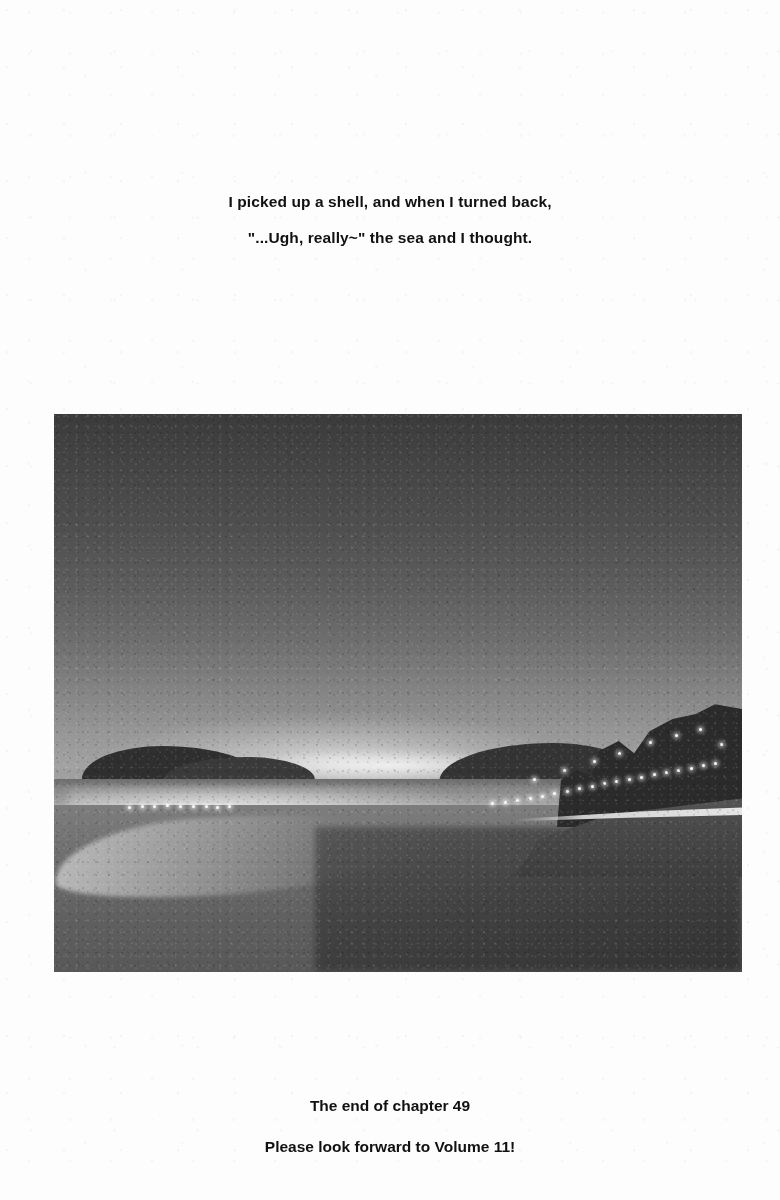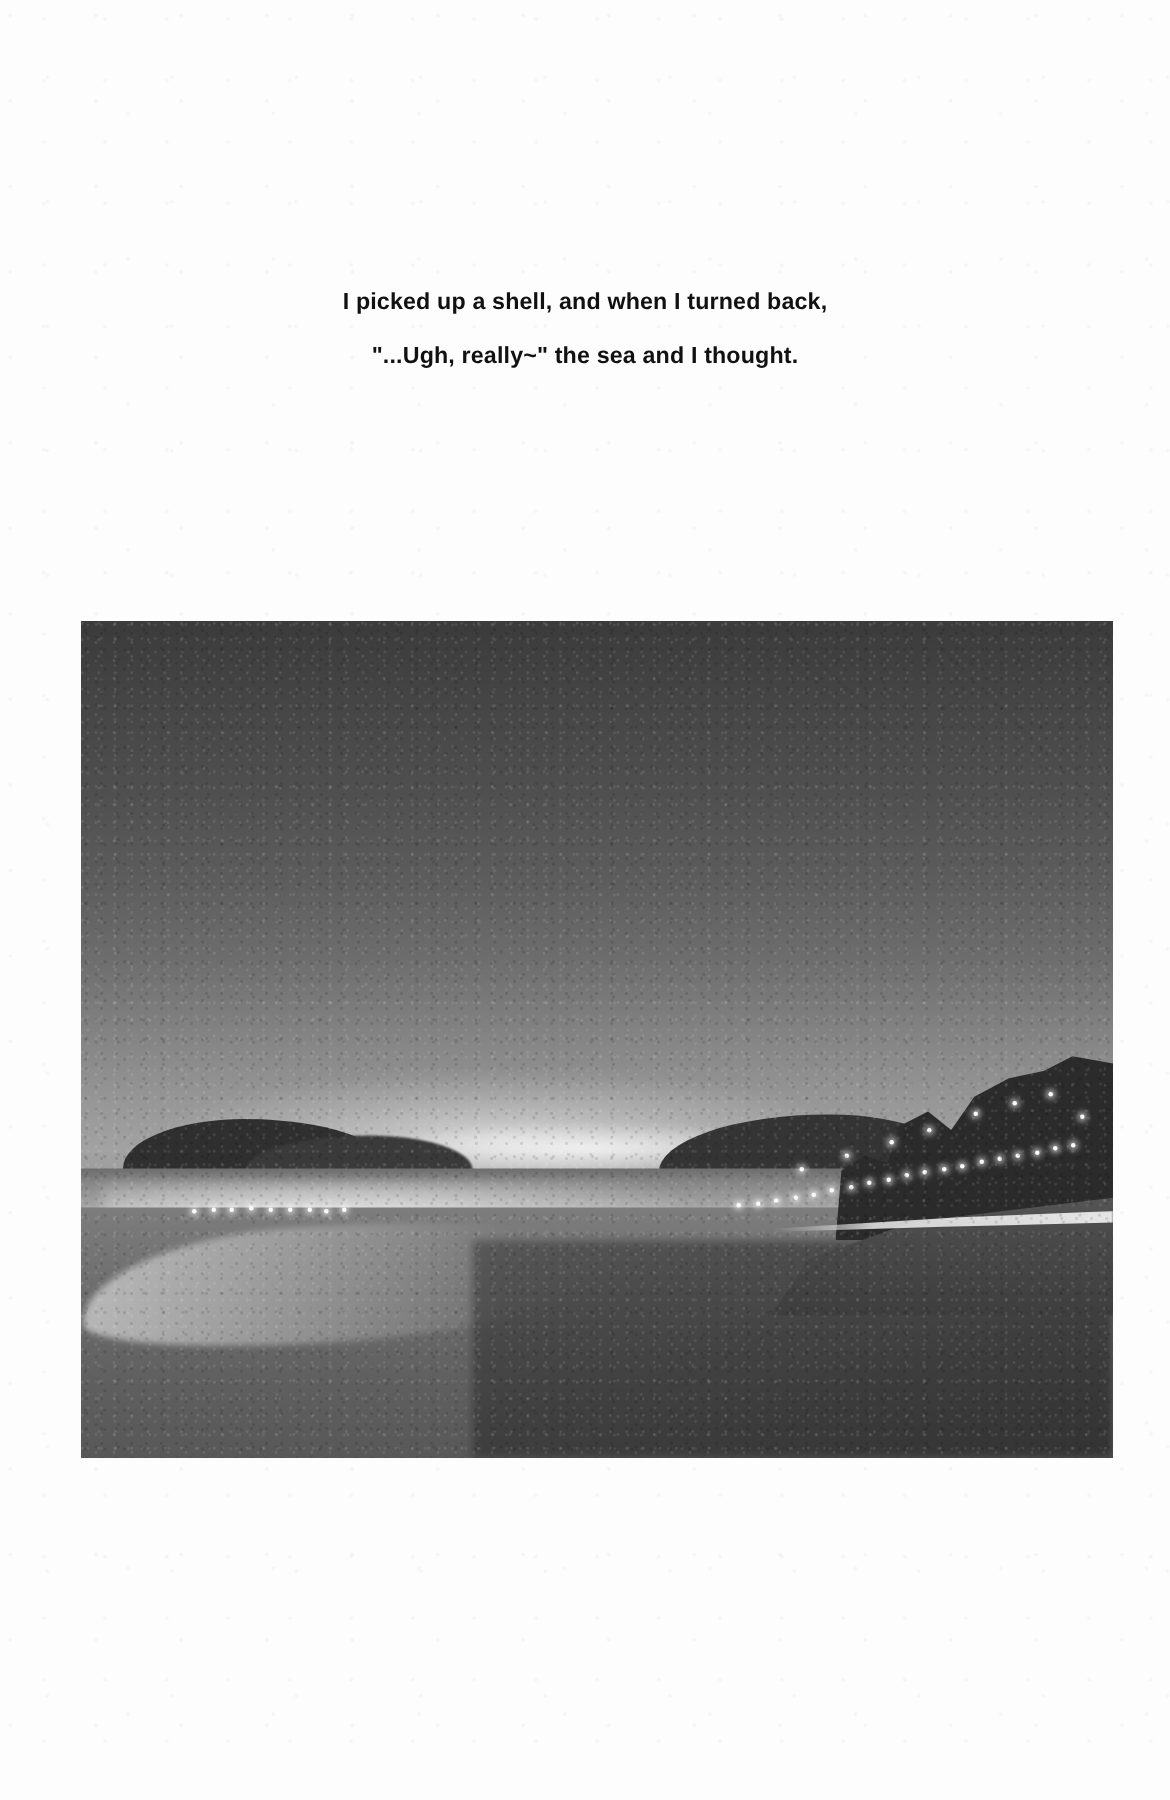--- a/index.html
+++ b/index.html
@@ -329,15 +329,17 @@
       <span style="left:82.0%;top:60.6%"></span>
       <span style="left:78.4%;top:62.0%"></span>
       <span style="left:74.0%;top:63.6%"></span>
       <span style="left:69.6%;top:65.2%"></span>
     </div>
 
     <div class="grain"></div>
   </div>
 
   <div class="footer-block">
+    <div class="footer-line">The end of chapter 49</div>
+    <div class="footer-line">Please look forward to Volume 11!</div>
   </div>
 
 </div>
 
 </body></html>

